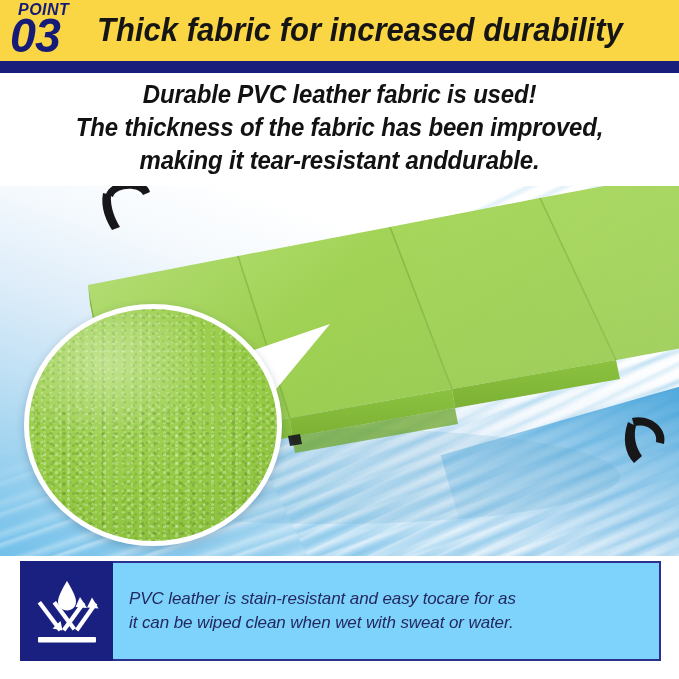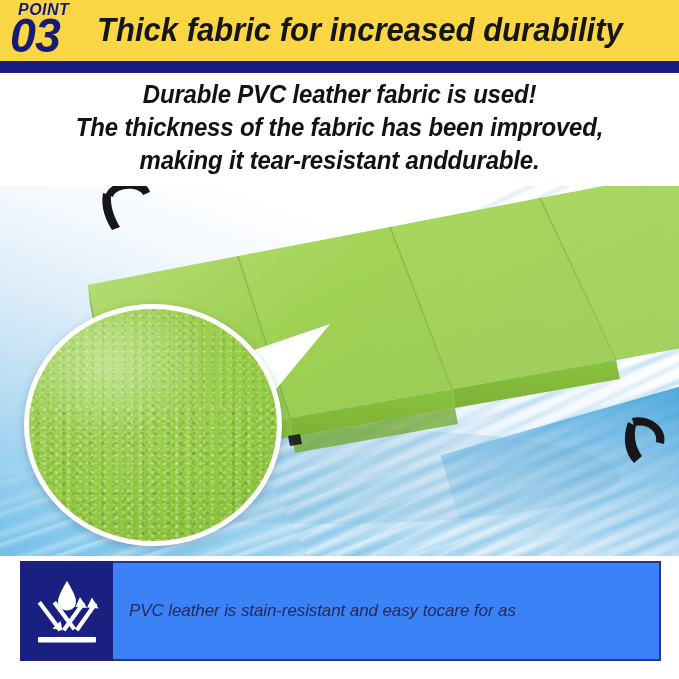--- a/index.html
+++ b/index.html
@@ -231,21 +231,21 @@
     background: #1A2080;
     border: 2px solid #1A2080;
     display: flex;
     align-items: center;
     justify-content: center;
     flex: 0 0 auto;
     box-sizing: border-box;
   }
   .callout-textbox {
     flex: 1 1 auto;
-    background: #3b82f6;
+    background: #7dd3fc;
     border: 2px solid #2B3190;
     border-left: none;
     box-sizing: border-box;
     display: flex;
     flex-direction: column;
     justify-content: center;
     padding: 4px 2px 4px 16px;
   }
   .callout-textbox div {
     font-family: "Liberation Sans", sans-serif;
@@ -369,16 +369,17 @@
         <path d="M46,22 L53,33 L41.5,32 Z" fill="#FFFFFF"></path>
 
         <path d="M41,54 L60,27 L63.4,29.6 L44.4,56.6 Z" fill="#FFFFFF"></path>
         <path d="M58,22.5 L64.5,33.5 L53,32.5 Z" fill="#FFFFFF"></path>
 
         <rect x="4" y="62" width="58" height="5.5" rx="1" fill="#FFFFFF"></rect>
       </svg>
     </div>
     <div class="callout-textbox">
       <div>PVC leather is stain-resistant and easy tocare for as</div>
+      <div>it can be wiped clean when wet with sweat or water.</div>
     </div>
   </div>
 
 </div>
 
 </body></html>

